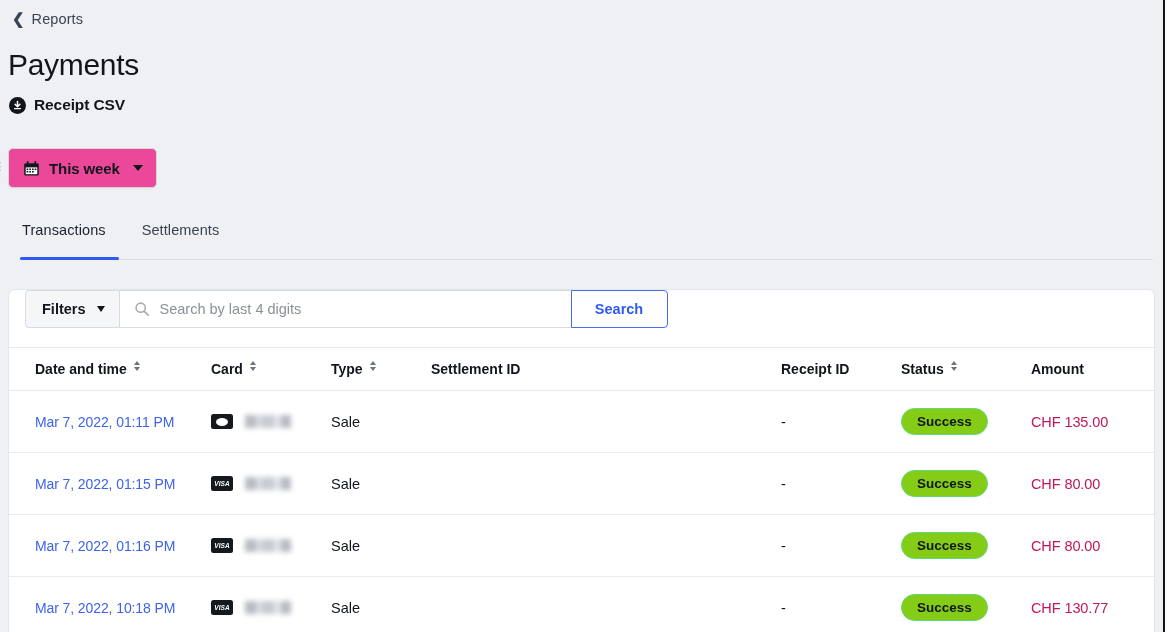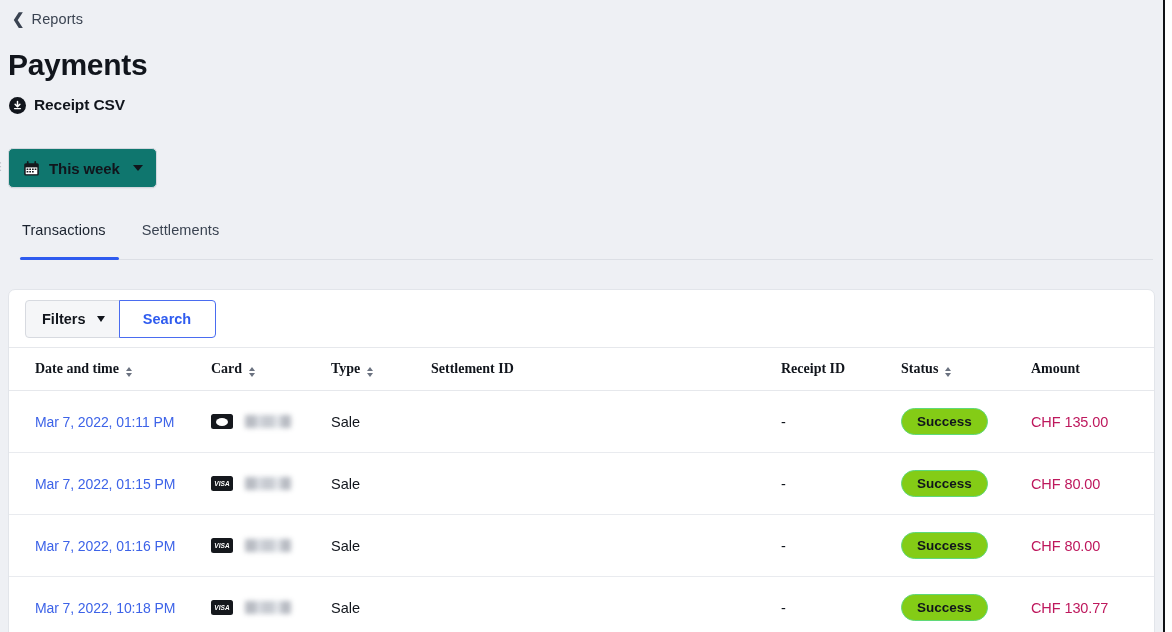--- a/index.html
+++ b/index.html
@@ -52,21 +52,21 @@
     font-weight: 600;
     transform: translateY(-1px);
   }
   .breadcrumb-label { letter-spacing: .1px; }
 
   
   .page-title {
     position: absolute;
     left: 8px; top: 48px;
     font-size: 30px;
-    font-weight: 700;
+    font-weight: 400;
     letter-spacing: -.3px;
     color: #11151c;
   }
 
   
   .export-row {
     position: absolute;
     left: 9px; top: 96px;
     display: flex; align-items: center;
     gap: 8px;
@@ -97,21 +97,21 @@
     color: #6b7280;
     overflow: hidden;
   }
 
   
   .daterange-btn {
     position: absolute;
     left: 8px; top: 148px;
     height: 40px;
     min-width: 146px;
-    background: #0f766e;
+    background: #ec4899;
     border: 1px solid #d3d7de;
     border-radius: 5px;
     display: flex; align-items: center;
     gap: 9px;
     padding: 0 13px 0 14px;
     cursor: pointer;
     box-shadow: 0 1px 1px rgba(16,20,28,.04);
   }
   .cal-icon { flex: none; display: block; }
   .daterange-label {
@@ -172,21 +172,20 @@
     background: #ffffff;
     border: 1px solid #e2e5ea;
     border-radius: 7px;
     overflow: hidden;
   }
 
   
   .filterbar {
     height: 57px;
     display: flex;
-    align-items: center;
     padding: 0 16px;
     position: relative;
   }
   .filters-btn {
     height: 38px;
     background: #f5f6f8;
     border: 1px solid #d7dae0;
     border-radius: 4px 0 0 4px;
     display: flex; align-items: center;
     gap: 11px;
@@ -252,23 +251,22 @@
     font-size: 14px;
     font-weight: 700;
     color: #11151c;
     padding: 13px 0 13px 0;
     border-top: 1px solid #e6e8ec;
     border-bottom: 1px solid #e6e8ec;
     white-space: nowrap;
   }
   .th-inner {
     display: flex;
-    align-items: flex-end;
+    align-items: flex-start;
     gap: 7px;
-    font-family: Liberation Serif, serif;
   }
   .sort-arrows {
     display: inline-flex;
     flex-direction: column;
     gap: 2px;
     line-height: 0;
     flex: none;
   }
   .sort-arrows .up {
     width: 0; height: 0;
@@ -421,20 +419,29 @@
     <div class="tab-underline"></div>
   </div>
 
   <div class="card">
 
     <div class="filterbar">
       <div class="filters-btn">
         <span class="filters-label">Filters</span>
         <span class="filters-caret"></span>
       </div>
+      <div class="search-wrap">
+        <span>
+          <svg class="search-icon" width="16" height="16" viewBox="0 0 16 16">
+            <circle cx="6.7" cy="6.7" r="4.6" fill="none" stroke="#a7acb5" stroke-width="1.6"></circle>
+            <path d="M10.3 10.3 L14.2 14.2" stroke="#a7acb5" stroke-width="1.7" stroke-linecap="round"></path>
+          </svg>
+        </span>
+        <input class="search-input" type="text" placeholder="Search by last 4 digits" style="">
+      </div>
       <button class="search-btn">Search</button>
     </div>
 
     <table class="tbl">
       <colgroup>
         <col class="c-date">
           <col class="c-card">
           <col class="c-type">
         <col class="c-sett">
           <col class="c-rcpt">

